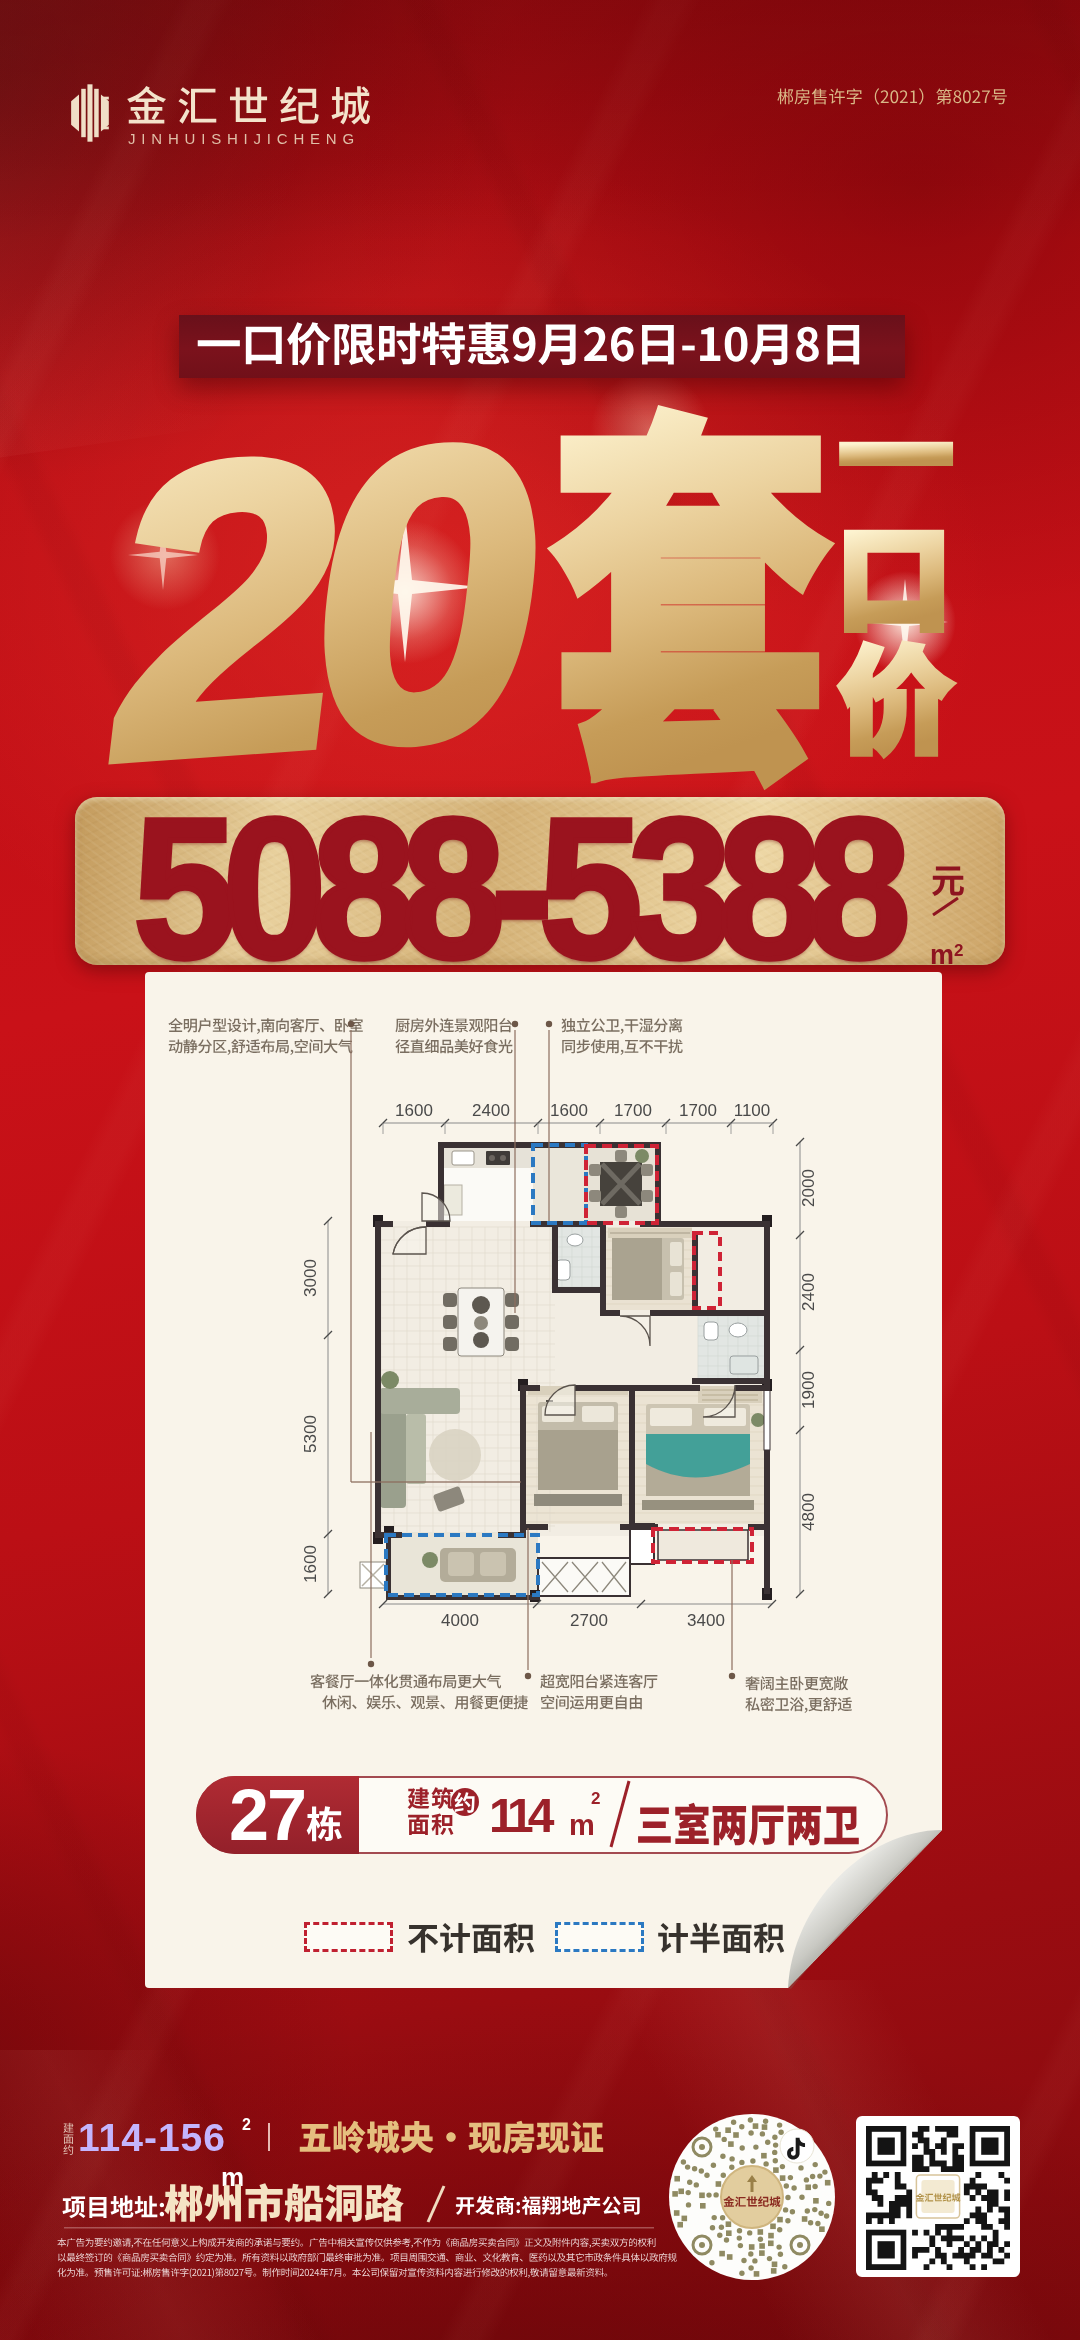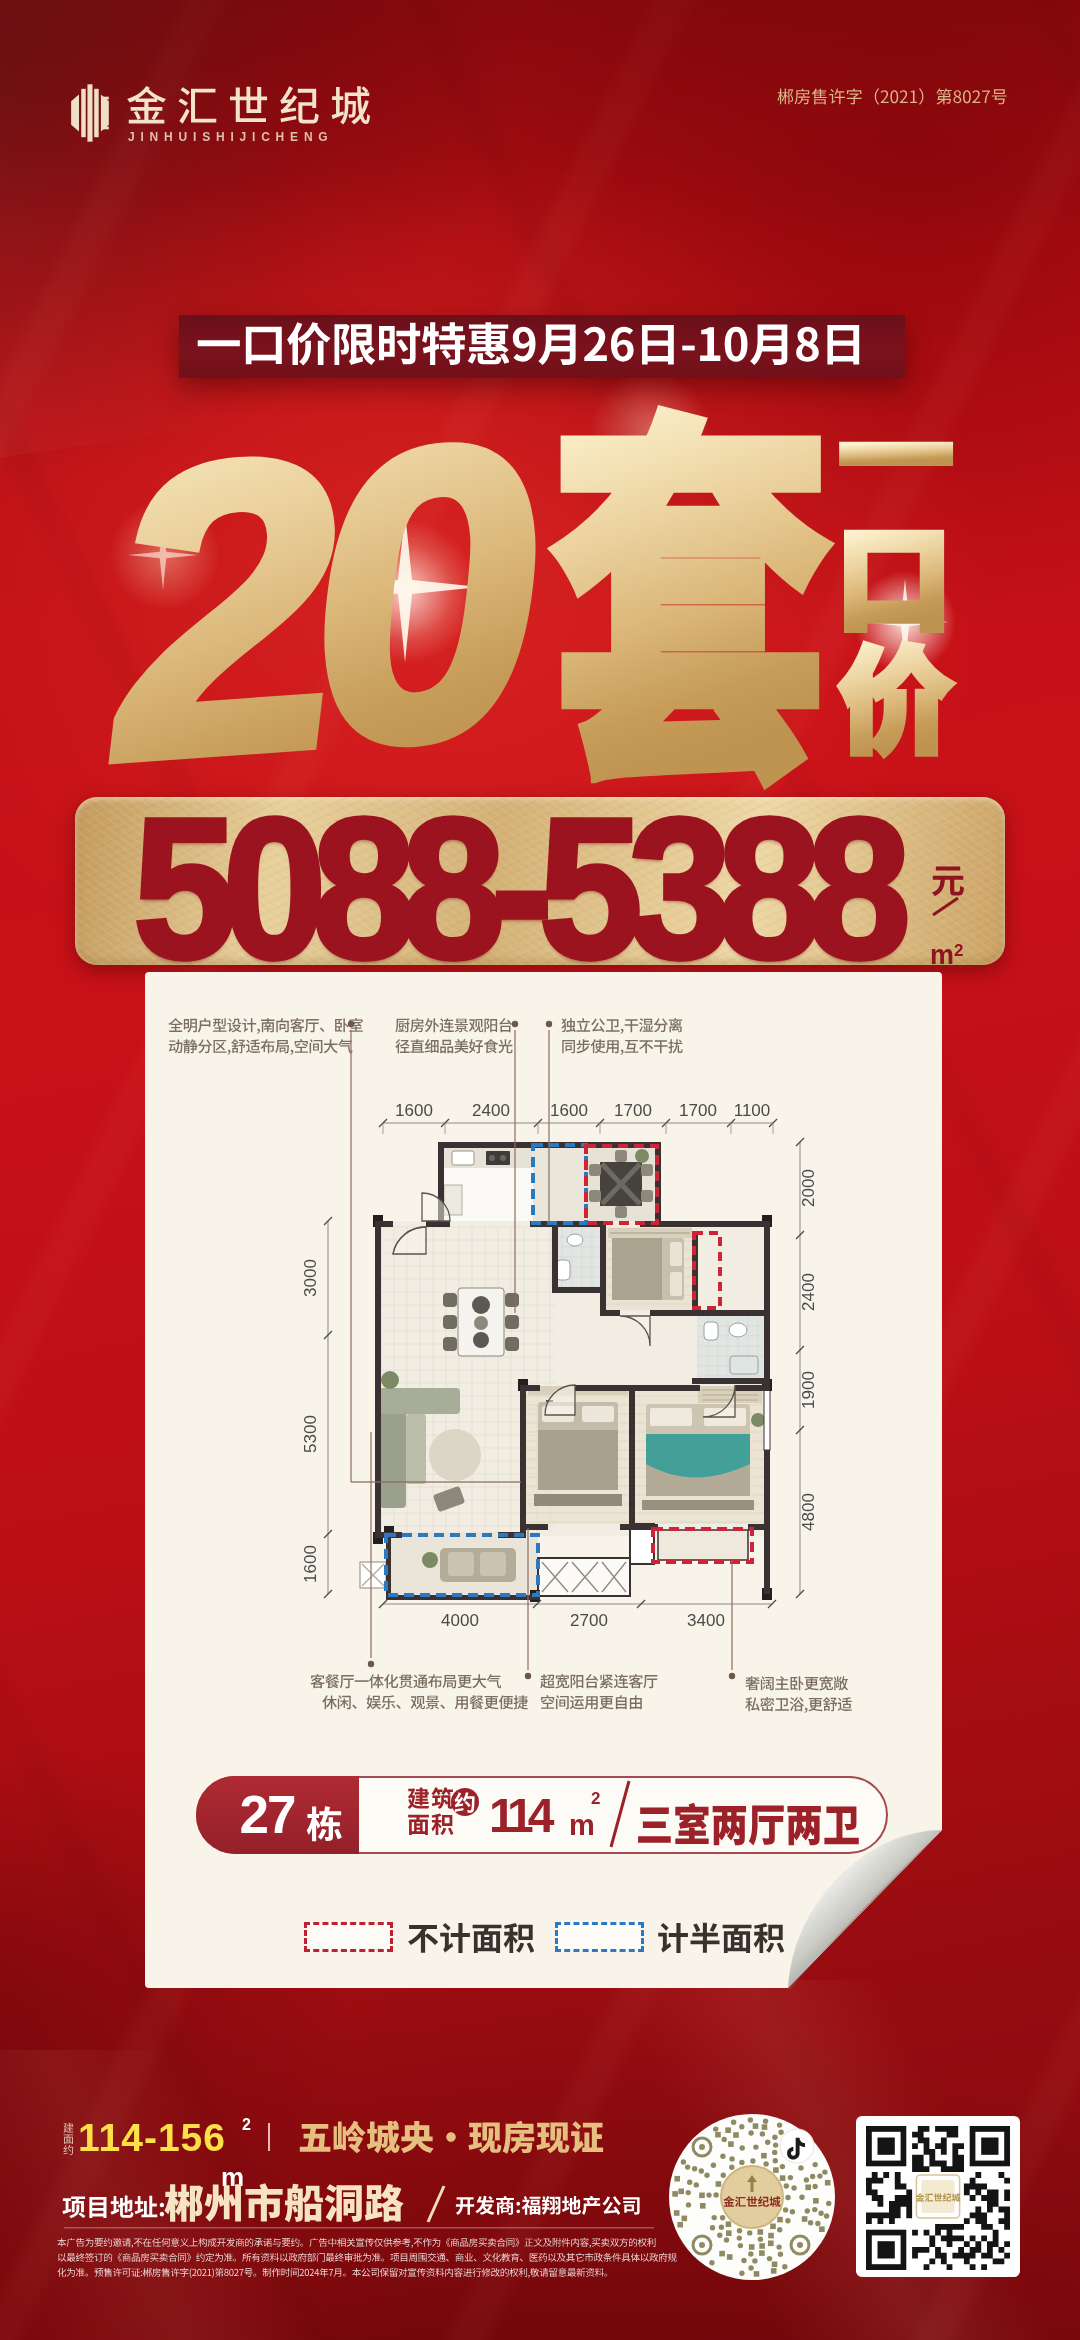--- a/index.html
+++ b/index.html
@@ -21,28 +21,28 @@
  background:linear-gradient(100deg,#c39a5c 0%,#e8d09d 22%,#d4b176 45%,#eed8a6 72%,#cba265 100%);
  box-shadow:0 6px 18px rgba(80,5,8,0.5), inset 0 2px 6px rgba(255,248,220,0.6), inset 0 -3px 8px rgba(120,80,20,0.35);}
 .goldnoise{left:75px;top:797px;width:930px;height:168px;border-radius:22px;opacity:0.22;background:
  repeating-linear-gradient(37deg, rgba(255,255,255,0) 0 2px, rgba(255,252,235,0.3) 3px 4px, rgba(255,255,255,0) 5px 7px),
  repeating-linear-gradient(-24deg, rgba(120,80,20,0) 0 3px, rgba(120,80,20,0.2) 4px 5px, rgba(120,80,20,0) 6px 8px);}
 .price{left:85px;top:804px;width:860px;text-align:center;font-weight:bold;font-size:186px;line-height:162px;color:#9a131e;letter-spacing:-14px;-webkit-text-stroke:5px #9a131e;text-shadow:0 4px 3px rgba(120,20,20,0.45);transform:scaleY(1.07);transform-origin:50% 20%;}
 .card{left:145px;top:972px;width:797px;height:1016px;background:#f9f4ea;border-radius:4px;box-shadow:0 10px 34px rgba(70,0,3,0.4);
  clip-path:polygon(0 0,797px 0,797px 858px,643px 1016px,0 1016px);}
 .pill{left:196px;top:1776px;width:692px;height:78px;border:2px solid #a34a50;border-radius:40px;background:#fdfbf5;}
 .pillred{left:196px;top:1776px;width:163px;height:78px;border-radius:40px 0 0 40px;background:linear-gradient(180deg,#b02b33,#93202a);}
-.n27{left:212px;top:1777px;width:110px;text-align:center;font-weight:bold;font-size:53px;color:#fff;line-height:76px;letter-spacing:-2px;}
+.n27{left:212px;top:1777px;width:110px;text-align:center;font-weight:bold;font-size:72px;color:#fff;line-height:76px;letter-spacing:-2px;}
 .n114{left:489px;top:1787px;font-weight:bold;font-size:48px;color:#9c2129;line-height:58px;letter-spacing:-6px;}
 .msq{left:569px;top:1809px;font-weight:bold;font-size:29px;color:#9c2129;}
 .msup{left:591px;top:1789px;font-weight:bold;font-size:17px;color:#9c2129;}
 .aboutc{left:451px;top:1788px;width:28px;height:28px;border-radius:50%;background:#9c2129;}
 .ldash{width:89px;height:30px;border:3px dashed #c02030;background:#fdfbf5;}
 .bdash{border-color:#2b79c2;}
-.q114{left:78px;top:2118px;color:#fde047;font-weight:bold;font-size:39px;letter-spacing:1px;line-height:40px;}
+.q114{left:78px;top:2118px;color:#c4b5fd;font-weight:bold;font-size:39px;letter-spacing:1px;line-height:40px;}
 .m2b{left:221px;top:2130px;color:#fff;font-weight:bold;font-size:26px;margin-top:32px;}
 .m2s{left:242px;top:2116px;color:#fff;font-weight:bold;font-size:16px;}
 .vbar{left:268px;top:2123px;width:2px;height:28px;background:rgba(255,230,220,0.8);}
 .curl{left:0px;top:0px;}
 .ov{left:0;top:0;pointer-events:none}
 .plan{left:290px;top:1090px;}
 svg{display:block;position:absolute}
 </style></head>
 <body>
 <div class="abs bg"></div>
@@ -69,21 +69,21 @@
  <g fill="#f0dfc7">
   <polygon points="2,34 16,22 16,88 2,76"></polygon>
   <rect x="20" y="12" width="8" height="86"></rect>
   <rect x="31" y="4" width="9" height="102"></rect>
   <rect x="43" y="12" width="8" height="86"></rect>
   <polygon points="55,22 69,34 69,76 55,88"></polygon>
   <rect x="55" y="26" width="14" height="5"></rect>
   <rect x="55" y="79" width="14" height="5"></rect>
  </g>
 </svg>
-<div class="abs" style="left:128px;top:130px;width:240px;color:#e0bfa8;font-size:12px;letter-spacing:5.8px;font-weight:bold">JINHUISHIJICHENG</div>
+<div class="abs" style="left:128px;top:130px;width:240px;color:#e0bfa8;font-size:15px;letter-spacing:5.8px;font-weight:normal">JINHUISHIJICHENG</div>
 <div class="abs goldbar"></div>
 <div class="abs goldnoise"></div>
 <div class="abs price">5088-5388</div>
 <div class="abs m2b" style="left:930px;top:908px;color:#8e1420;font-size:27px;">m<span style="font-size:17px;vertical-align:8px">2</span></div>
 <div class="abs card"></div>
 <svg class="abs curl" style="left:770px;top:1810px" width="190" height="200" viewBox="0 0 190 200">
  <path d="M172 20 C95 20 22 95 18 178 L172 20 Z" fill="url(#curlg)"></path>
  <path d="M172 20 L18 178 l3 1 C60 130 130 60 172 20 Z" fill="rgba(120,100,90,0.35)"></path>
  <defs>
       <linearGradient id="curlg" x1="0.18" y1="0.15" x2="0.62" y2="0.62">

